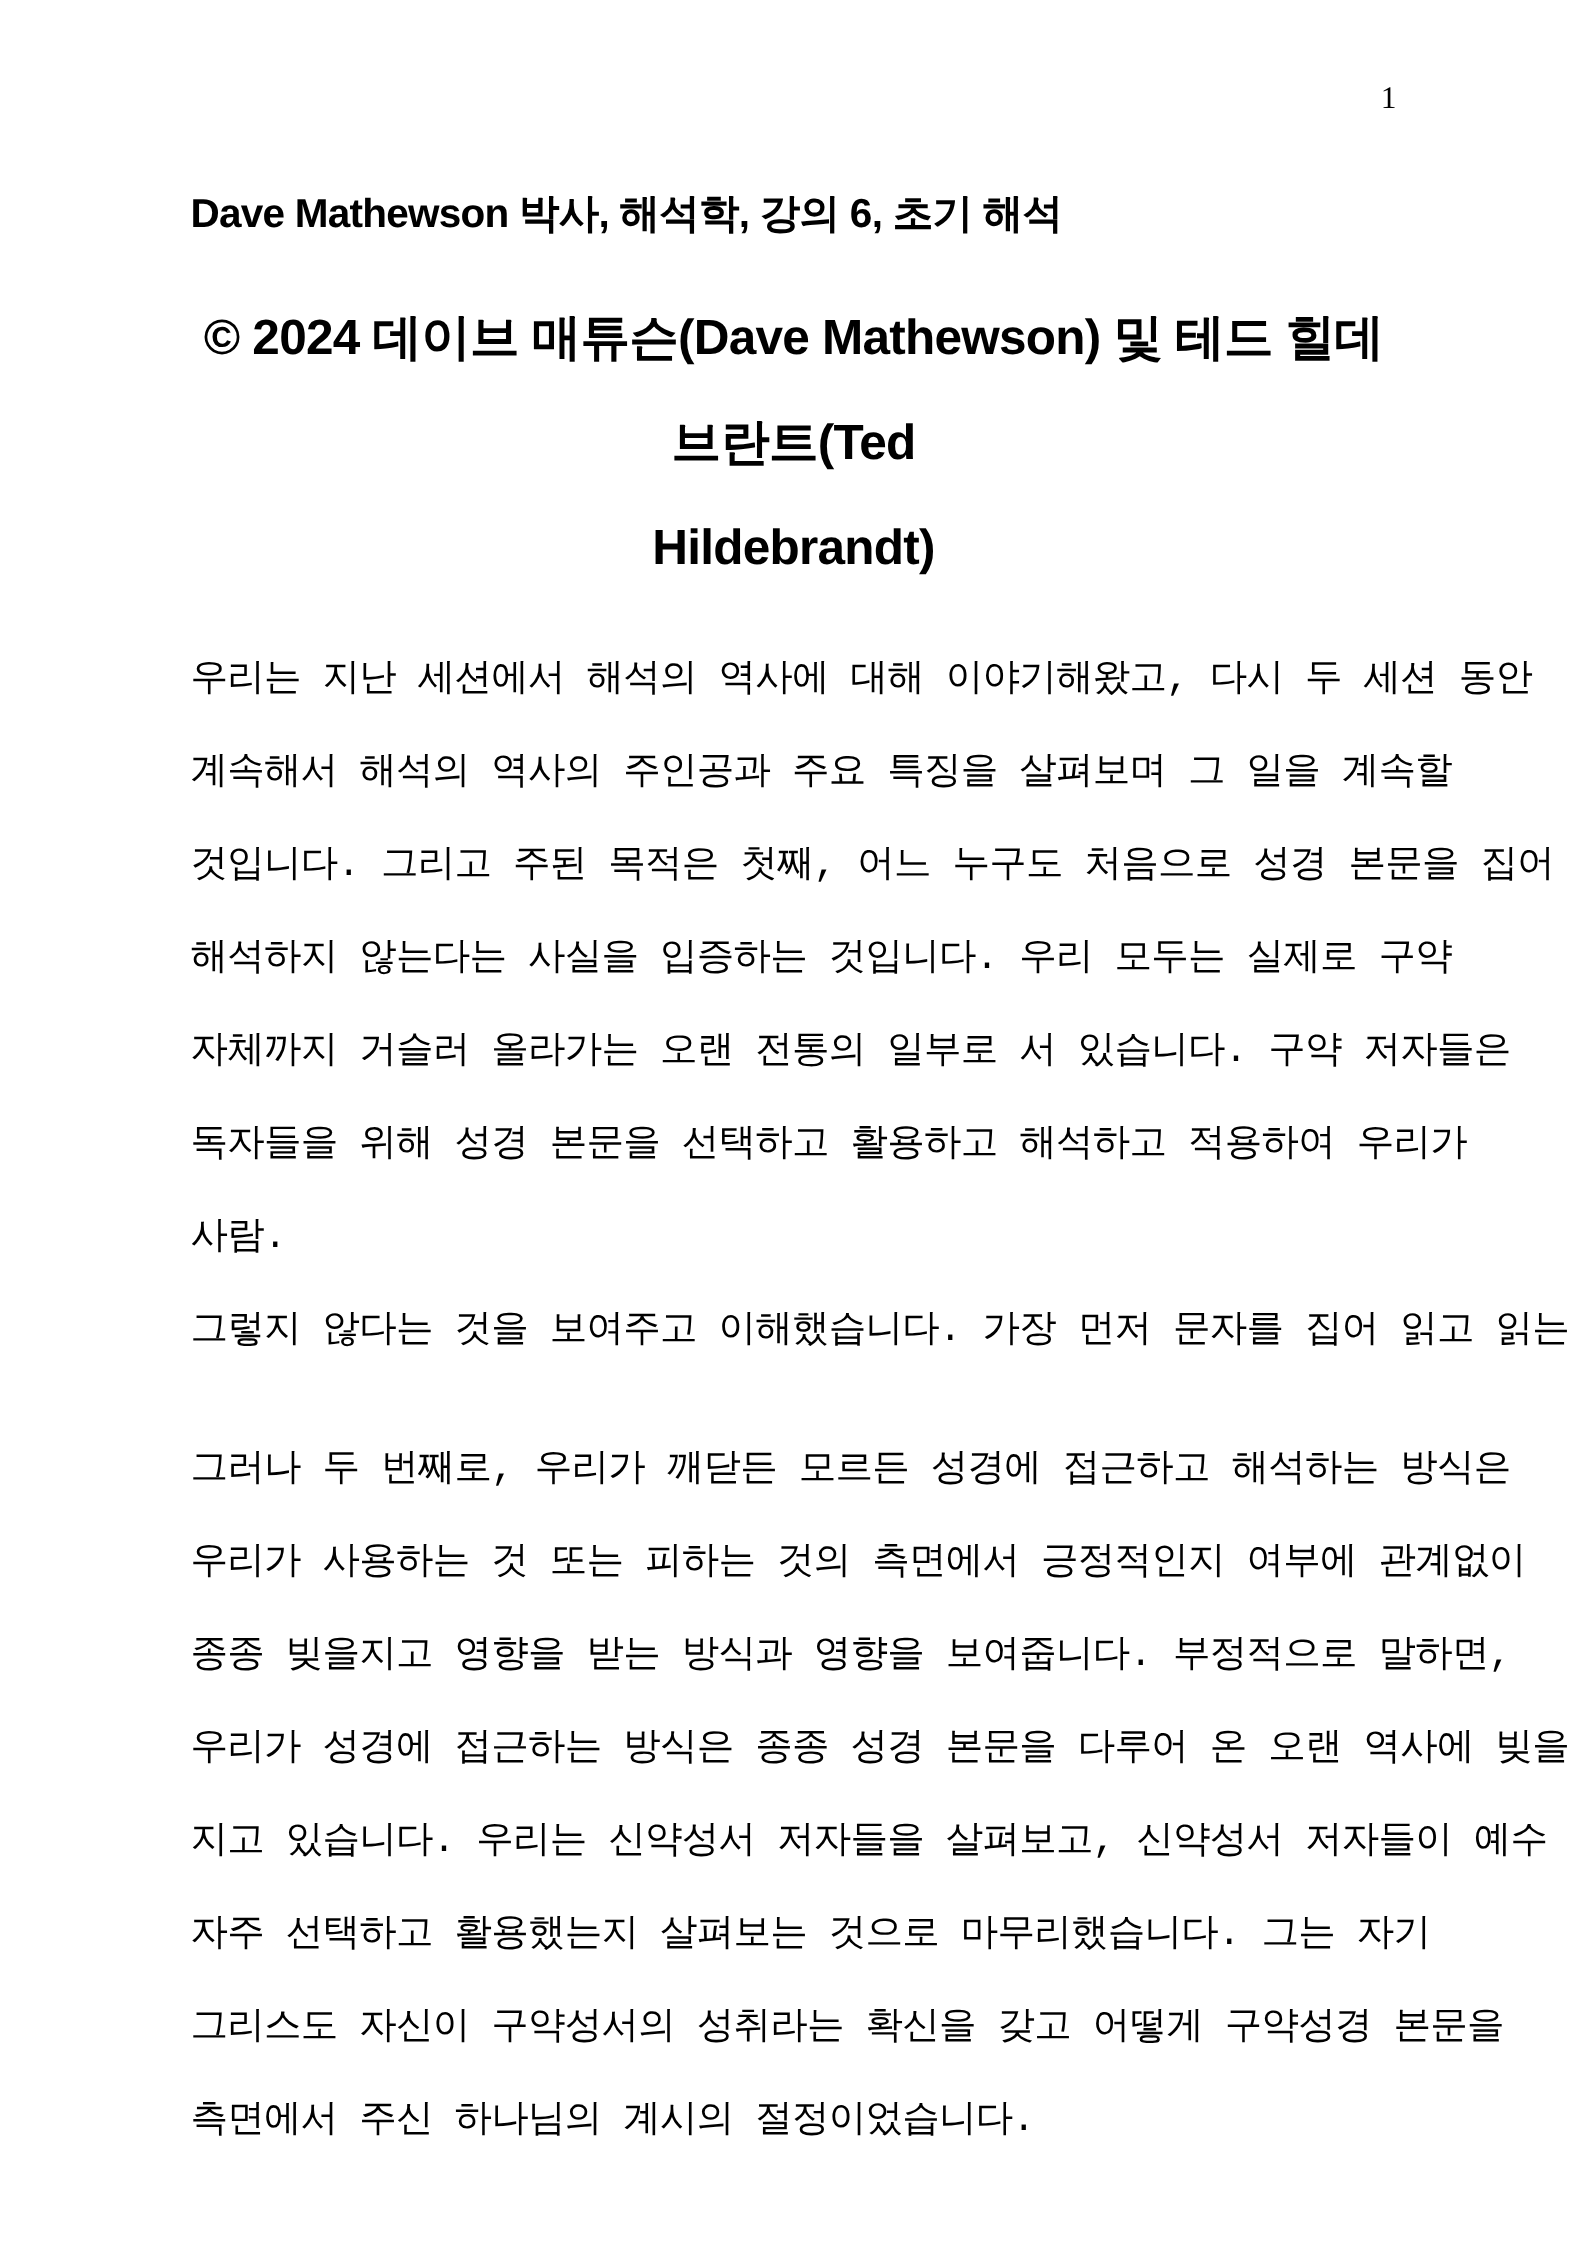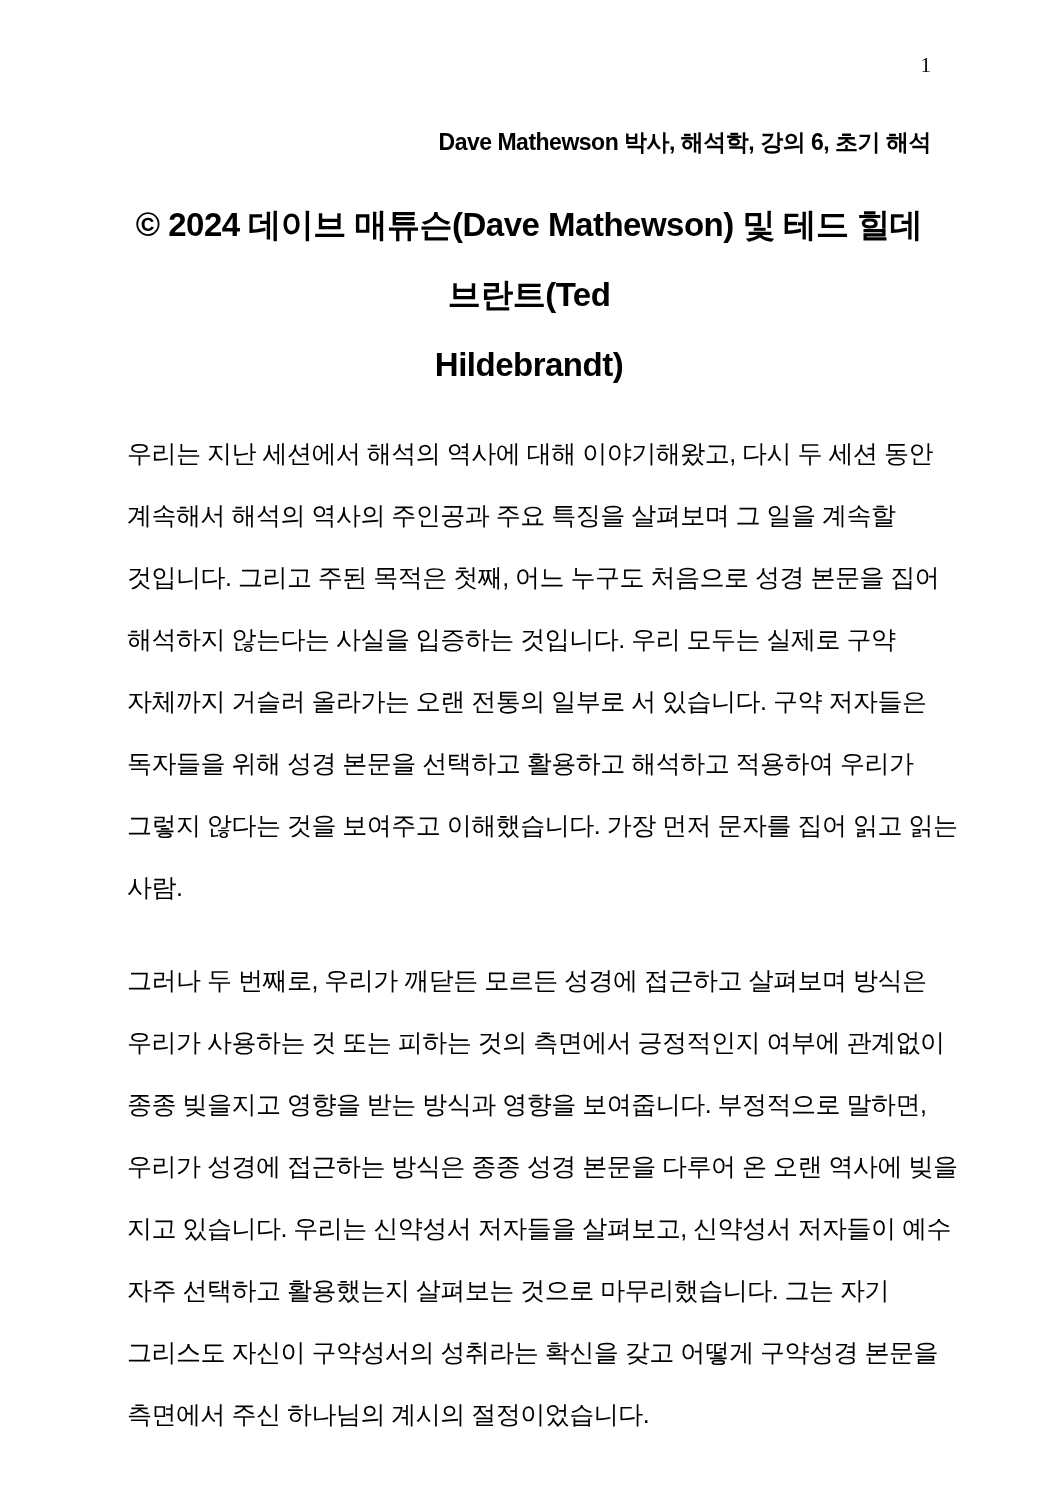--- a/index.html
+++ b/index.html
@@ -24,42 +24,43 @@
     font-family: "Liberation Serif", serif;
     font-size: 21px;
     line-height: 1;
     color: #000000;
   }
   .content {
     padding: 0 127px;
   }
   .doc-title {
     margin-top: 120px;
-    font-size: 23px;
+    font-size: 27px;
     font-weight: bold;
     line-height: 44px;
     letter-spacing: -0.5px;
-    text-align: right;
+    text-align: left;
     white-space: nowrap;
   }
   .copyright {
     margin-top: 26px;
     font-size: 33px;
     font-weight: bold;
     line-height: 70px;
     letter-spacing: -0.5px;
     text-align: center;
   }
   .copyright .cline {
     display: block;
   }
   .paragraph {
     font-size: 25px;
     line-height: 62px;
     letter-spacing: -0.5px;
+    font-family: Liberation Mono, monospace;
   }
   .paragraph .line {
     display: block;
     white-space: nowrap;
   }
   .para-1 { margin-top: 22px; }
   .para-2 { margin-top: 31px; }
 </style>
 </head>
 <body>
@@ -77,26 +78,26 @@
       <span class="cline">Hildebrandt)</span>
     </div>
 
     <div class="paragraph para-1">
       <span class="line">우리는 지난 세션에서 해석의 역사에 대해 이야기해왔고, 다시 두 세션 동안</span>
       <span class="line">계속해서 해석의 역사의 주인공과 주요 특징을 살펴보며 그 일을 계속할</span>
       <span class="line">것입니다. 그리고 주된 목적은 첫째, 어느 누구도 처음으로 성경 본문을 집어</span>
       <span class="line">해석하지 않는다는 사실을 입증하는 것입니다. 우리 모두는 실제로 구약</span>
       <span class="line">자체까지 거슬러 올라가는 오랜 전통의 일부로 서 있습니다. 구약 저자들은</span>
       <span class="line">독자들을 위해 성경 본문을 선택하고 활용하고 해석하고 적용하여 우리가</span>
+      <span class="line">사람.</span>
       <span class="line">그렇지 않다는 것을 보여주고 이해했습니다. 가장 먼저 문자를 집어 읽고 읽는</span>
-      <span class="line">사람.</span>
     </div>
 
     <div class="paragraph para-2">
-      <span class="line">그러나 두 번째로, 우리가 깨닫든 모르든 성경에 접근하고 살펴보며 방식은</span>
+      <span class="line">그러나 두 번째로, 우리가 깨닫든 모르든 성경에 접근하고 해석하는 방식은</span>
       <span class="line">우리가 사용하는 것 또는 피하는 것의 측면에서 긍정적인지 여부에 관계없이</span>
       <span class="line">종종 빚을지고 영향을 받는 방식과 영향을 보여줍니다. 부정적으로 말하면,</span>
       <span class="line">우리가 성경에 접근하는 방식은 종종 성경 본문을 다루어 온 오랜 역사에 빚을</span>
       <span class="line">지고 있습니다. 우리는 신약성서 저자들을 살펴보고, 신약성서 저자들이 예수</span>
       <span class="line">자주 선택하고 활용했는지 살펴보는 것으로 마무리했습니다. 그는 자기</span>
       <span class="line">그리스도 자신이 구약성서의 성취라는 확신을 갖고 어떻게 구약성경 본문을</span>
       <span class="line">측면에서 주신 하나님의 계시의 절정이었습니다.</span>
     </div>
 
   </div>

